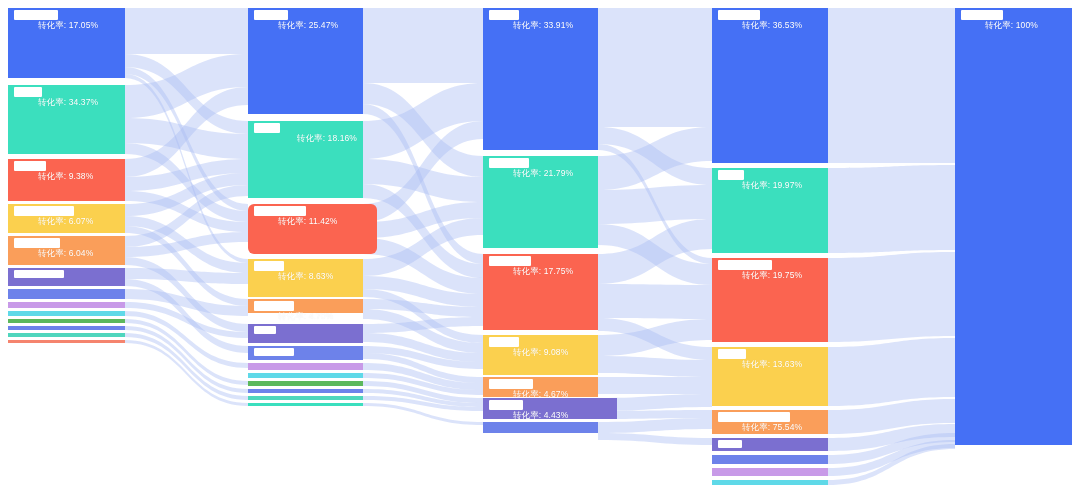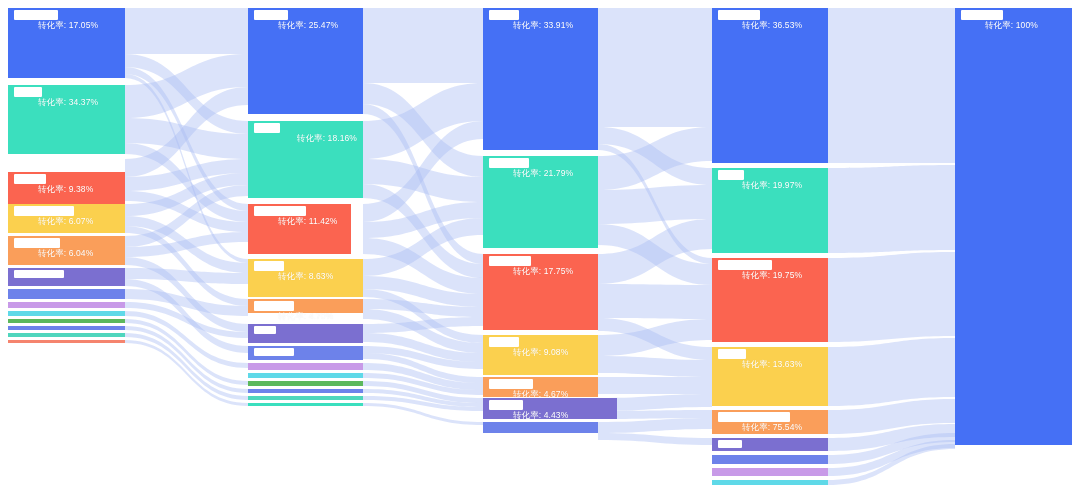--- a/index.html
+++ b/index.html
@@ -145,21 +145,21 @@
           <span class="label-redaction" style="width: 44px;"></span>
           <span class="label-rate">转化率: 17.05%</span>
         </div>
       </div>
       <div class="sankey-node" style="left: 8px; top: 85px; width: 117px; height: 69px; background: rgb(59, 223, 190);">
         <div class="node-label">
           <span class="label-redaction" style="width: 28px;"></span>
           <span class="label-rate">转化率: 34.37%</span>
         </div>
       </div>
-      <div class="sankey-node" style="left: 8px; top: 172px; width: 117px; height: 42px; background: rgb(251, 100, 80);">
+      <div class="sankey-node" style="left: 8px; top: 159px; width: 117px; height: 42px; background: rgb(251, 100, 80);">
         <div class="node-label">
           <span class="label-redaction" style="width: 32px;"></span>
           <span class="label-rate">转化率: 9.38%</span>
         </div>
       </div>
       <div class="sankey-node" style="left: 8px; top: 204px; width: 117px; height: 29px; background: rgb(251, 208, 78);">
         <div class="node-label">
           <span class="label-redaction" style="width: 60px;"></span>
           <span class="label-rate">转化率: 6.07%</span>
         </div>
@@ -187,21 +187,21 @@
           <span class="label-redaction" style="width: 34px;"></span>
           <span class="label-rate">转化率: 25.47%</span>
         </div>
       </div>
       <div class="sankey-node" style="left: 248px; top: 121px; width: 115px; height: 77px; background: rgb(59, 223, 190); text-align: right;">
         <div class="node-label">
           <span class="label-redaction" style="width: 26px;"></span>
           <span class="label-rate">转化率: 18.16%</span>
         </div>
       </div>
-      <div class="sankey-node" style="left: 248px; top: 204px; width: 103px; height: 50px; background: rgb(251, 100, 80);">
+      <div class="sankey-node" style="left: 248px; top: 204px; width: 129px; height: 50px; background: rgb(251, 100, 80); border-radius: 6px;">
         <div class="node-label">
           <span class="label-redaction" style="width: 52px;"></span>
           <span class="label-rate">转化率: 11.42%</span>
         </div>
       </div>
       <div class="sankey-node" style="left: 248px; top: 259px; width: 115px; height: 38px; background: rgb(251, 208, 78);">
         <div class="node-label">
           <span class="label-redaction" style="width: 30px;"></span>
           <span class="label-rate">转化率: 8.63%</span>
         </div>

